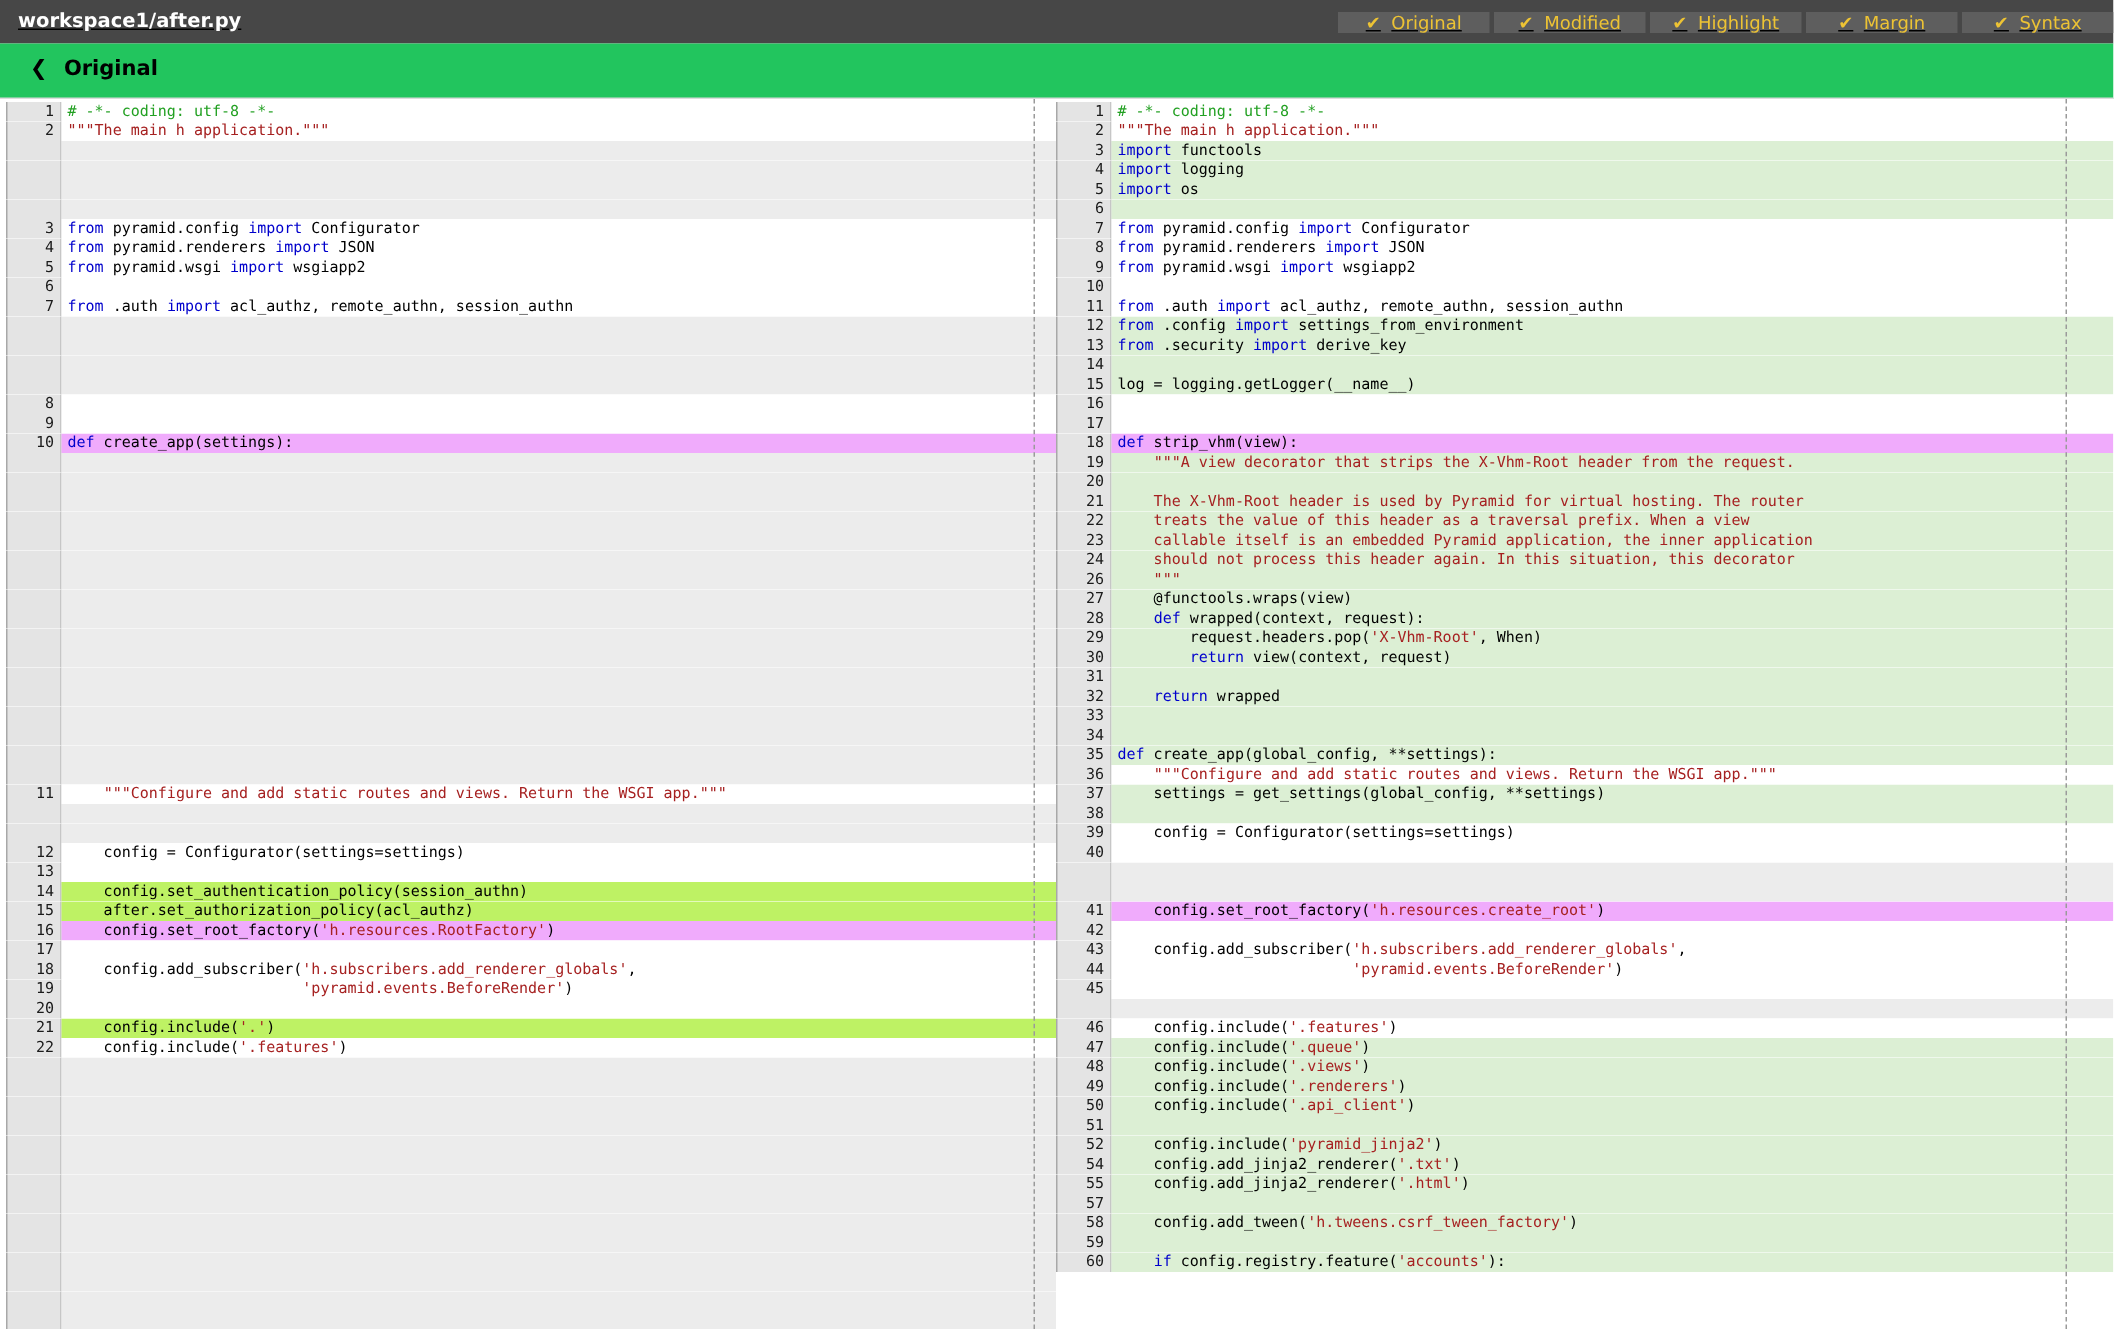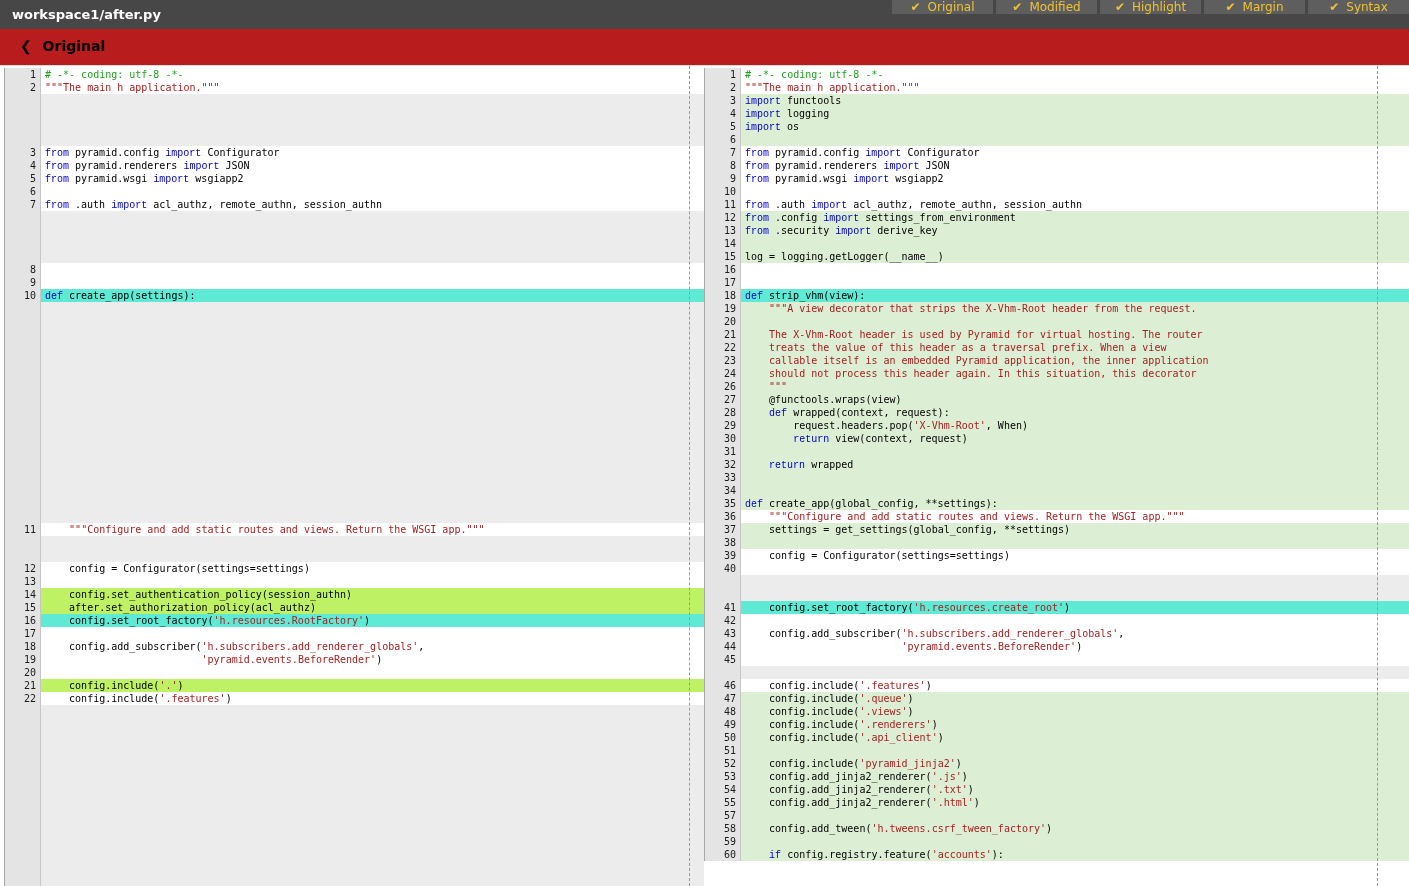--- a/index.html
+++ b/index.html
@@ -1,29 +1,29 @@
 <!DOCTYPE html>
 <html><head>
 <meta charset="utf-8">
 <style>
   html,body { margin:0; padding:0; background:#ffffff; }
   body { width:1409px; height:886px; overflow:hidden;
          font-family:"DejaVu Sans", sans-serif; }
 
   
-  .topbar { height:29px; background:#474747; display:flex; align-items:flex-start; }
+  .topbar { height:29px; background:#474747; display:flex; align-items:center;text-decoration:underline; }
   .file-title { flex:1; color:#ffffff; font-weight:bold; font-size:13px;
                 line-height:29px; padding-left:12px; white-space:nowrap; }
   .tb-btn { width:101px; margin-left:3px; background:#5e5e5e; color:#edc334;
             font-size:12px; display:flex; align-items:center; justify-content:center;
             gap:7px; cursor:pointer; user-select:none; }
   .tb-btn .chk { font-size:12px; }
 
   
-  .headers { height:36px; display:flex; background:#b91c1c;
+  .headers { height:36px; display:flex; background:#22c55e;
              border-bottom:1px solid #dcdcdc; }
   .hdr { font-weight:bold; font-size:14px; color:#000; padding-top:9px;
          white-space:nowrap; }
   .hdr-left  { width:704px; padding-left:20px; box-sizing:border-box; }
   .hdr-right { flex:1; padding-left:8px; }
   .hdr .chev { font-weight:bold; margin-right:6px; cursor:pointer; }
 
   
   .diff { position:relative; height:820px; display:flex; background:#fff; }
   .pane { position:relative; height:100%; box-sizing:border-box; }
@@ -35,24 +35,24 @@
          background:#e4e4e4; color:#1b1b1b;
          border-right:1px solid #c6c6c6;
          font:10px/13px "DejaVu Sans Mono", monospace; }
   .pane-left .num  { margin-left:4px; border-left:1px solid #a8a8a8; }
   .pane-right .num { border-left:1px solid #a8a8a8; }
   .code { flex:1; padding-left:4px; white-space:pre; overflow:hidden;
           font:10px/13px "DejaVu Sans Mono", monospace; color:#000;
           background:#ffffff; }
   .code.add  { background:#dcefd4; }
   .code.del  { background:#bef264; }
-  .code.rep  { background:#5eead4; }
+  .code.rep  { background:#f0abfc; }
   .code.fill { background:#ececec; }
 
-  .seg-k { color:#0000cc;font-family:Liberation Mono, monospace; }   
+  .seg-k { color:#0000cc; }   
   .seg-s { color:#a62121; }   
   .seg-c { color:#22a022; }   
   .seg-p { color:#000000; }   
 
   .mline { position:absolute; top:0; bottom:0; width:0;
            border-left:1px dashed #9a9a9a; pointer-events:none; }
   .pane-left  .mline { left:689px; }
   .pane-right .mline { left:673px; }
 </style>
 </head>
@@ -559,24 +559,20 @@
         </div>
         <div class="row">
           <span class="num">51</span>
           <span class="code add"></span>
         </div>
         <div class="row">
           <span class="num">52</span>
           <span class="code add"><span class="seg-p">    config.include(</span><span class="seg-s">'pyramid_jinja2'</span><span class="seg-p">)</span></span>
         </div>
         <div class="row">
-          <span class="num">53</span>
-          <span class="code add"><span class="seg-p">    config.add_jinja2_renderer(</span><span class="seg-s">'.js'</span><span class="seg-p">)</span></span>
-        </div>
-        <div class="row">
           <span class="num">54</span>
           <span class="code add"><span class="seg-p">    config.add_jinja2_renderer(</span><span class="seg-s">'.txt'</span><span class="seg-p">)</span></span>
         </div>
         <div class="row">
           <span class="num">55</span>
           <span class="code add"><span class="seg-p">    config.add_jinja2_renderer(</span><span class="seg-s">'.html'</span><span class="seg-p">)</span></span>
         </div>
         <div class="row">
           <span class="num">57</span>
           <span class="code add"></span>

